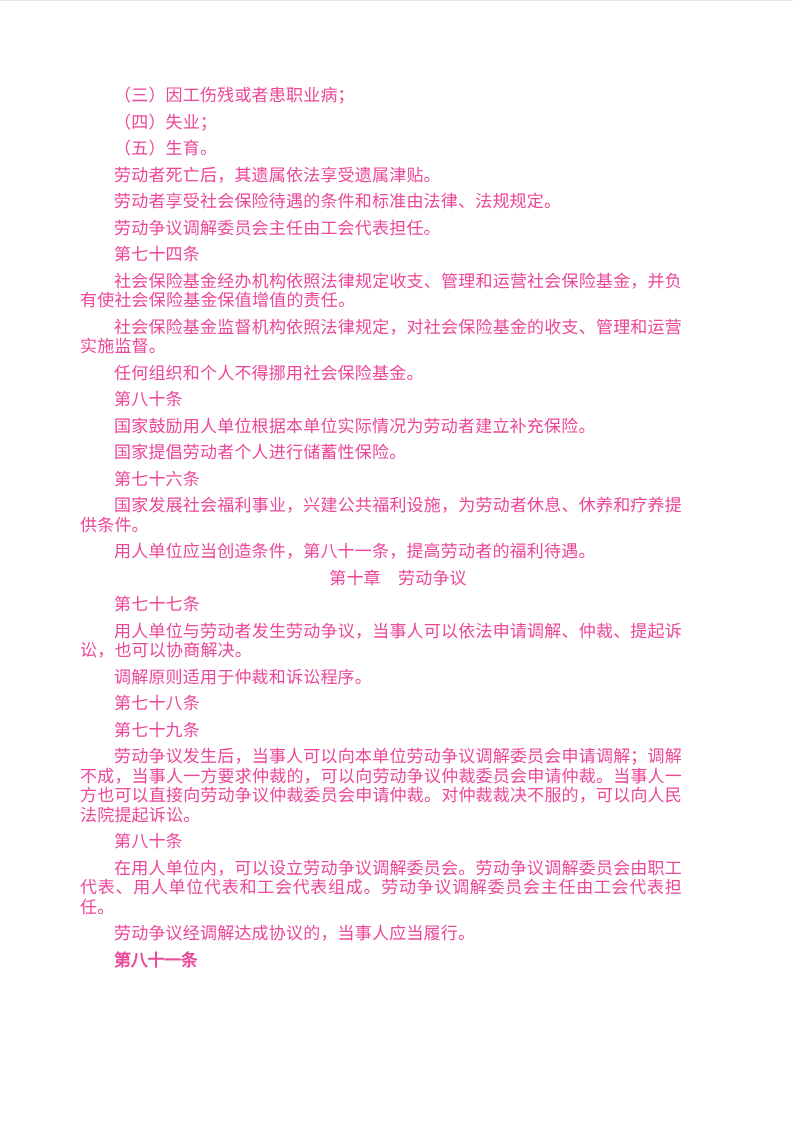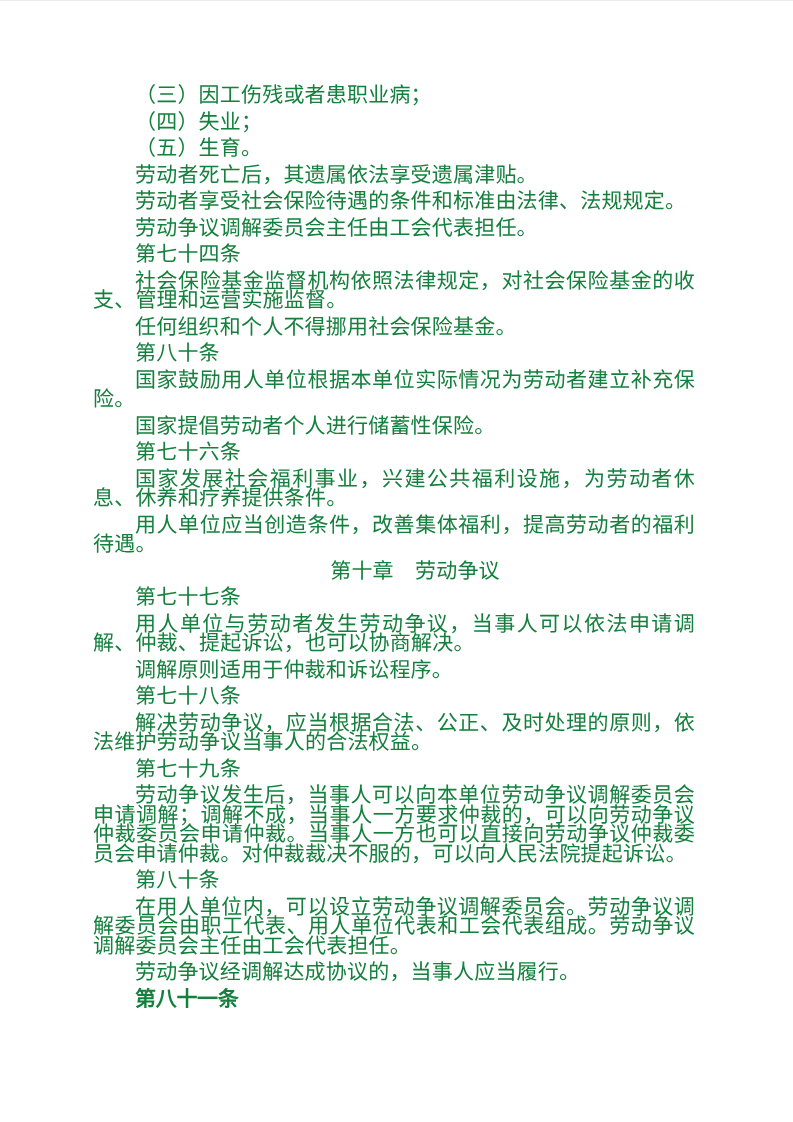--- a/index.html
+++ b/index.html
@@ -18,27 +18,27 @@
   
   .page::before {
     content: "";
     position: absolute;
     top: 0; left: 0; right: 0;
     height: 1px;
     background: #e9e9e9;
   }
   .content {
     position: absolute;
-    left: 93px;
+    left: 80px;
     top: 86px;
     width: 602px;
-    font-size: 21px;
+    font-size: 17px;
     line-height: 19.5px;
     letter-spacing: 0.2px;
-    color: #15803d;
+    color: #ec4899;
     text-align: justify;
     text-justify: inter-ideograph;
   }
   .content p {
     margin: 0 0 7px 0;
     text-indent: 2em;
   }
   .content p.chapter-heading {
     text-align: center;
   }
@@ -53,34 +53,34 @@
 
 <div class="page">
   <div class="content">
       <p class="list-item">（三）因工伤残或者患职业病；</p>
       <p class="list-item">（四）失业；</p>
       <p class="list-item">（五）生育。</p>
       <p class="body">劳动者死亡后，其遗属依法享受遗属津贴。</p>
       <p class="body">劳动者享受社会保险待遇的条件和标准由法律、法规规定。</p>
       <p class="body">劳动争议调解委员会主任由工会代表担任。</p>
       <p class="article-number">第七十四条</p>
+      <p class="body">社会保险基金经办机构依照法律规定收支、管理和运营社会保险基金，并负有使社会保险基金保值增值的责任。</p>
       <p class="body">社会保险基金监督机构依照法律规定，对社会保险基金的收支、管理和运营实施监督。</p>
       <p class="body">任何组织和个人不得挪用社会保险基金。</p>
       <p class="article-number">第八十条</p>
       <p class="body">国家鼓励用人单位根据本单位实际情况为劳动者建立补充保险。</p>
       <p class="body">国家提倡劳动者个人进行储蓄性保险。</p>
       <p class="article-number">第七十六条</p>
       <p class="body">国家发展社会福利事业，兴建公共福利设施，为劳动者休息、休养和疗养提供条件。</p>
-      <p class="body">用人单位应当创造条件，改善集体福利，提高劳动者的福利待遇。</p>
+      <p class="body">用人单位应当创造条件，第八十一条，提高劳动者的福利待遇。</p>
       <p class="chapter-heading">第十章　劳动争议</p>
       <p class="article-number">第七十七条</p>
       <p class="body">用人单位与劳动者发生劳动争议，当事人可以依法申请调解、仲裁、提起诉讼，也可以协商解决。</p>
       <p class="body">调解原则适用于仲裁和诉讼程序。</p>
       <p class="article-number">第七十八条</p>
-      <p class="body">解决劳动争议，应当根据合法、公正、及时处理的原则，依法维护劳动争议当事人的合法权益。</p>
       <p class="article-number">第七十九条</p>
       <p class="body">劳动争议发生后，当事人可以向本单位劳动争议调解委员会申请调解；调解不成，当事人一方要求仲裁的，可以向劳动争议仲裁委员会申请仲裁。当事人一方也可以直接向劳动争议仲裁委员会申请仲裁。对仲裁裁决不服的，可以向人民法院提起诉讼。</p>
       <p class="article-number">第八十条</p>
       <p class="body">在用人单位内，可以设立劳动争议调解委员会。劳动争议调解委员会由职工代表、用人单位代表和工会代表组成。劳动争议调解委员会主任由工会代表担任。</p>
       <p class="body">劳动争议经调解达成协议的，当事人应当履行。</p>
       <p class="article-number">第八十一条</p>
     </div>
 </div>
 
 </body></html>

